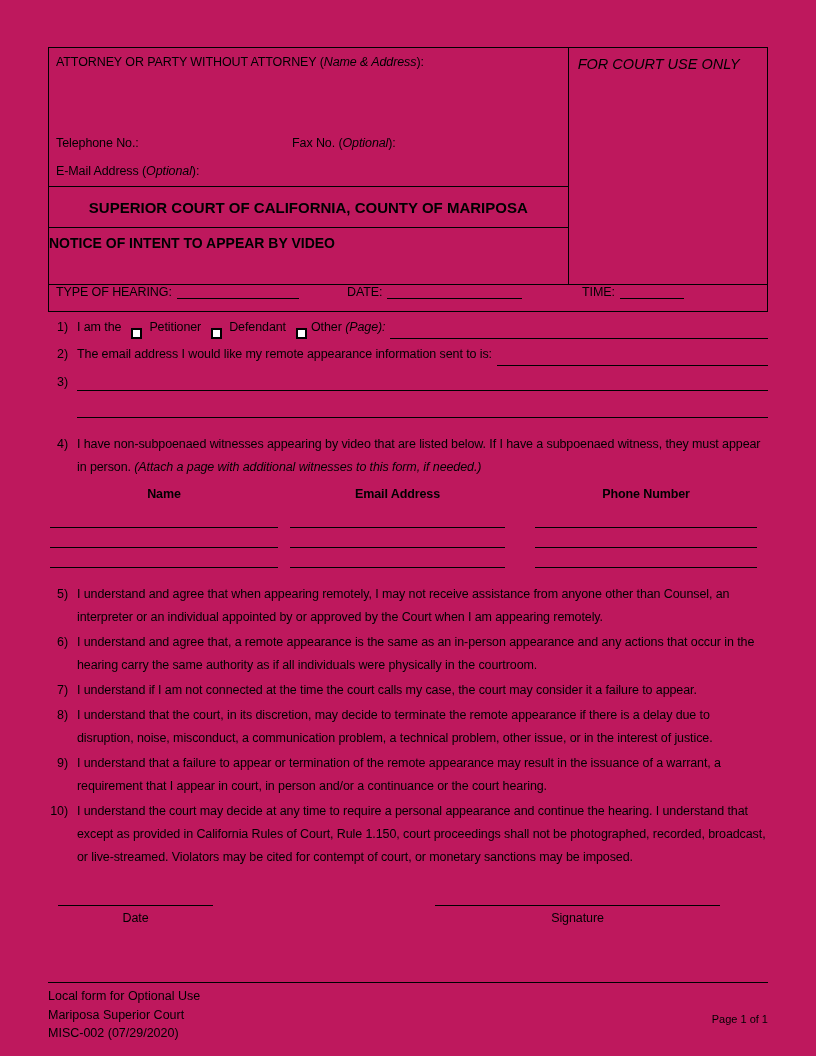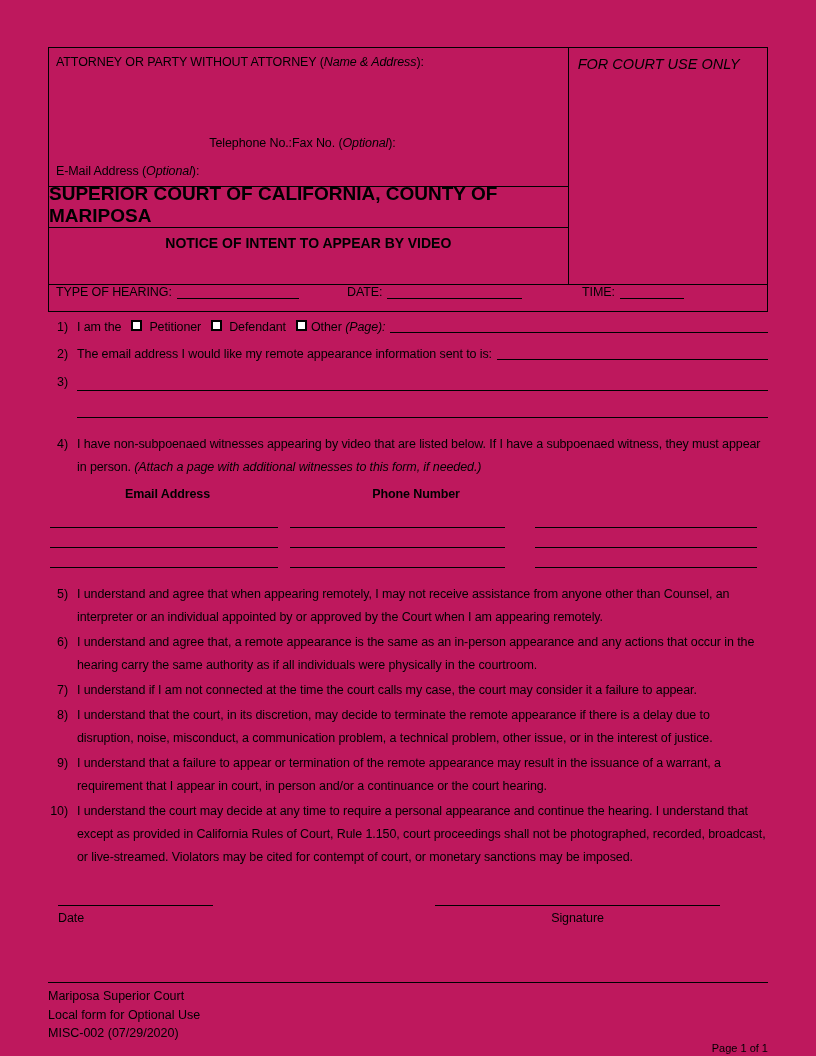--- a/index.html
+++ b/index.html
@@ -10,45 +10,45 @@
   }
   .content { position:absolute; left:48px; top:47px; width:720px; font-size:12.5px; letter-spacing:-0.1px; }
 
   
   .hdr { border:1.5px solid #000; }
   .hdr-top { display:flex; }
   .hdr-left { width:520px; border-right:1.5px solid #000; }
   .hdr-right { width:198.5px; display:flex; flex-direction:row; }
 
   .attorney { position:relative; height:138px; padding:7px 8px 0 7px; }
-  .tel-row { position:absolute; top:88px; left:7px; right:8px; display:flex;text-align:right; }
+  .tel-row { position:absolute; top:88px; left:7px; right:8px; display:flex; }
   .tel-row .tel-label { display:inline-block; width:236px; }
   .email-row { position:absolute; top:116px; left:7px; }
 
-  .court-row { height:41px; border-top:1.5px solid #000; display:flex; align-items:flex-end; justify-content:center;
-               font-weight:bold; font-size:19px; letter-spacing:0; }
+  .court-row { height:41px; border-top:1.5px solid #000; display:flex; align-items:center; justify-content:center;
+               font-weight:bold; font-size:15px; letter-spacing:0; }
   .casename-row { height:57px; border-top:1.5px solid #000; padding:5px 7px; font-size:14px; letter-spacing:0; }
-  .notice-row { height:30px; border-top:1.5px solid #000; display:flex; align-items:center; justify-content:center;
+  .notice-row { height:30px; border-top:1.5px solid #000; display:flex; align-items:center; 
                 font-weight:bold; font-size:14px; letter-spacing:0; }
 
   .courtuse { height:236px; padding:8px 9px; font-style:italic; font-size:14.5px; letter-spacing:0; }
   .casenum { height:30px; border-top:1.5px solid #000; padding:5px 8px; font-size:12px; }
 
   .hearing-row { height:27px; border-top:1.5px solid #000; display:flex; align-items:flex-start; padding:0 7px; }
   .hgroup { display:flex; align-items:flex-start; white-space:nowrap; }
   .hg1 { width:291px; } .hg2 { width:235px; } .hg3 { flex:1; }
   .uline { border-bottom:1.2px solid #000; height:14px; margin-left:5px; }
   .ul-hearing { width:122px; } .ul-date { width:135px; } .ul-time { width:64px; }
 
   
   .body-sec { margin-top:4px; }
   .item { display:flex; margin-bottom:4px; }
   .item .num { width:20px; flex-shrink:0; text-align:right; margin-right:9px; line-height:23px; }
   .itext { flex:1; line-height:23px; }
-  .flexline { display:flex; align-items:flex-start; }
+  .flexline { display:flex; align-items:flex-end; }
   .flexline .lbl { white-space:nowrap; }
   .fill { flex:1; border-bottom:1.2px solid #000; height:17px; margin-left:5px; }
 
   .checkbox { display:inline-block; width:11px; height:11px; border:2.5px solid #000; background:#fff;
               vertical-align:-1px; margin-left:10px; margin-right:7px; flex-shrink:0; margin-top:4px; }
 
   .blank-line { border-bottom:1.2px solid #000; height:0; }
   .bl-1 { margin-top:19px; } .bl-2 { margin-top:26px; }
 
   
@@ -61,27 +61,27 @@
   .wit-sec { margin-bottom:15px; }
   .item-4 { margin-top:15px; }
   .item-5 { margin-top:0; }
   .item-5,.item-6,.item-7,.item-8,.item-9,.item-10 { margin-bottom:2px; }
 
   
   .sig-lines { display:flex; margin-top:36px; }
   .sig-date-line { width:155px; margin-left:10px; border-bottom:1.4px solid #000; height:0; }
   .sig-sign-line { width:285px; margin-left:222px; border-bottom:1.4px solid #000; height:0; }
   .sig-labels { display:flex; margin-top:3px; line-height:18px; font-size:12.5px; }
-  .sig-date-label { width:155px; margin-left:10px; text-align:left; }
+  .sig-date-label { width:155px; margin-left:10px; text-align:center; }
   .sig-sign-label { width:285px; margin-left:222px; text-align:center; }
 
   
   .footer { position:absolute; left:48px; width:720px; top:982px; border-top:1.5px solid #000;
             padding-top:4px; font-size:12.5px; line-height:18.5px; letter-spacing:0; }
-  .page-num { position:absolute; right:0px; top:56px; font-size:11px; }
+  .page-num { position:absolute; right:0px; top:27px; font-size:11px; }
 
   i { font-style:italic; }
 </style>
 </head>
 <body>
 
 <div class="page">
   <div class="content">
 
     <div class="hdr">
@@ -154,20 +154,21 @@
         </span>
       </div>
 
       <div class="item item-4">
         <span class="num">4)</span>
         <span class="itext"><span>I have non-subpoenaed witnesses appearing by video that are listed below. If I have a subpoenaed witness, they must appear in person. </span><i>(Attach a page with additional witnesses to this form, if needed.)</i></span>
       </div>
 
       <div class="wit-sec">
         <div class="wit-head">
+          <span class="wc1">Name</span>
           <span class="wc2">Email Address</span>
           <span class="wc3">Phone Number</span>
         </div>
         <div class="wit-row first">
           <span class="wc1 wcell"></span>
           <span class="wc2 wcell"></span>
           <span class="wc3 wcell"></span>
         </div>
         <div class="wit-row">
           <span class="wc1 wcell"></span>
@@ -217,18 +218,18 @@
       </div>
       <div class="sig-labels">
         <span class="sig-date-label">Date</span>
         <span class="sig-sign-label">Signature</span>
       </div>
 
     </div>
   </div>
 
   <div class="footer">
+    <div>Local form for Optional Use</div>
     <div>Mariposa Superior Court</div>
-    <div>Local form for Optional Use</div>
     <div>MISC-002 (07/29/2020)</div>
     <div class="page-num">Page 1 of 1</div>
   </div>
 </div>
 
 </body></html>

